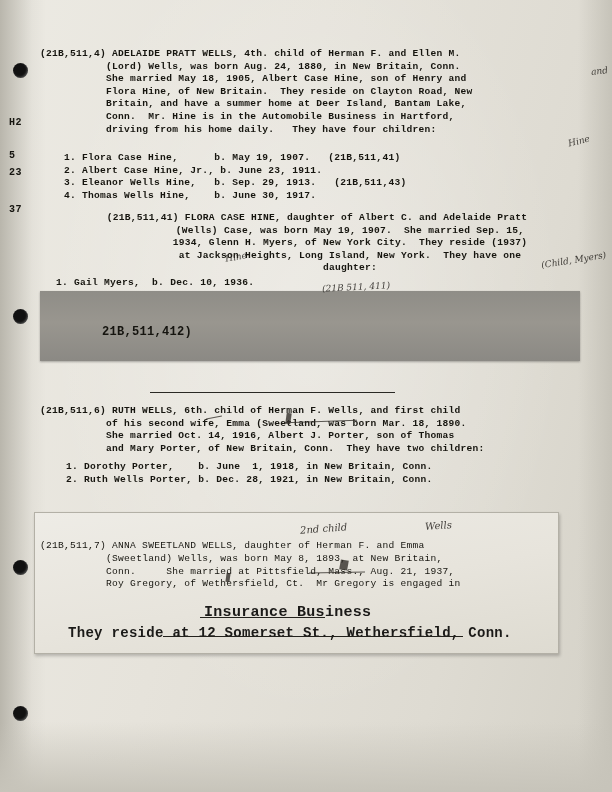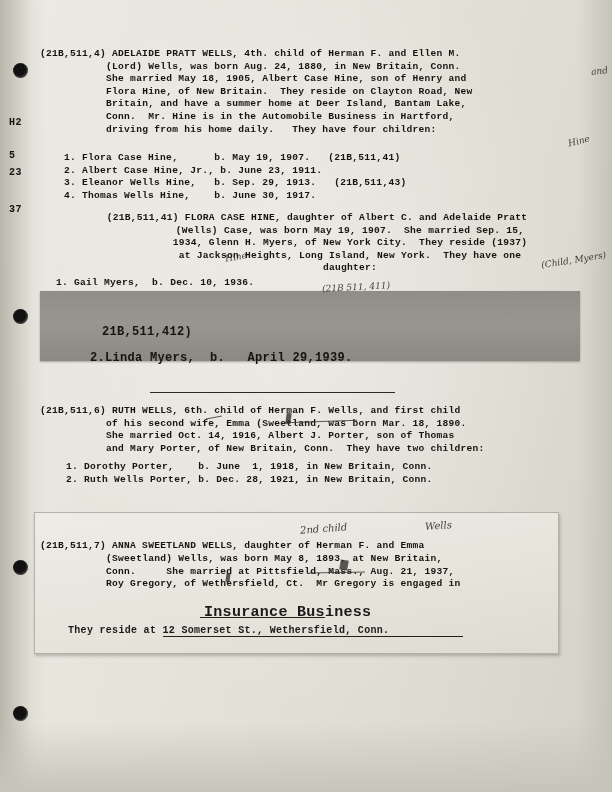--- a/index.html
+++ b/index.html
@@ -141,21 +141,21 @@
     border: 1px solid #b3b0a6;
     box-shadow: 1px 2px 3px rgba(0,0,0,0.22);
   }
   .slip-inner {
     position: absolute;
     left: 40px;
     top: 540px;
     width: 510px;
     font-size: 9.6px;
     line-height: 12.8px;
-    font-weight: bold;
+    font-weight: normal;
     letter-spacing: 0.25px;
     white-space: pre-wrap;
     color: #16150f;
   }
   .slip-ins {
     position: absolute;
     left: 204px;
     top: 604px;
     font-size: 15px;
     font-weight: bold;
@@ -166,21 +166,21 @@
     left: 200px;
     top: 617px;
     width: 125px;
     height: 1px;
     background: #22211c;
   }
   .slip-reside {
     position: absolute;
     left: 68px;
     top: 625px;
-    font-size: 10px;
+    font-size: 14px;
     font-weight: bold;
     letter-spacing: 0.3px;
     white-space: pre;
   }
   .rule-reside {
     position: absolute;
     left: 163px;
     top: 636px;
     width: 300px;
     height: 1px;
@@ -254,21 +254,20 @@
   <div class="body-text blk2">(21B,511,41) FLORA CASE HINE, daughter of Albert C. and Adelaide Pratt
            (Wells) Case, was born May 19, 1907.  She married Sep. 15,
            1934, Glenn H. Myers, of New York City.  They reside (1937)
            at Jackson Heights, Long Island, New York.  They have one
            daughter:</div>
   <div class="body-text blk2-child">1. Gail Myers,  b. Dec. 10, 1936.</div>
 
   <div class="tape-strip"></div>
   <div class="tape-text">
     <span>21B,511,412)</span>
-    <span class="indent">2.Linda Myers,  b.   April 29,1939.</span>
   </div>
 
   <div class="rule-1"></div>
 
   <div class="body-text blk3">(21B,511,6) RUTH WELLS, 6th. child of Herman F. Wells, and first child
            of his second wife, Emma (Sweetland, was born Mar. 18, 1890.
            She married Oct. 14, 1916, Albert J. Porter, son of Thomas
            and Mary Porter, of New Britain, Conn.  They have two children:</div>
   <div class="body-text blk3-children">1. Dorothy Porter,    b. June  1, 1918, in New Britain, Conn.
 2. Ruth Wells Porter, b. Dec. 28, 1921, in New Britain, Conn.</div>

